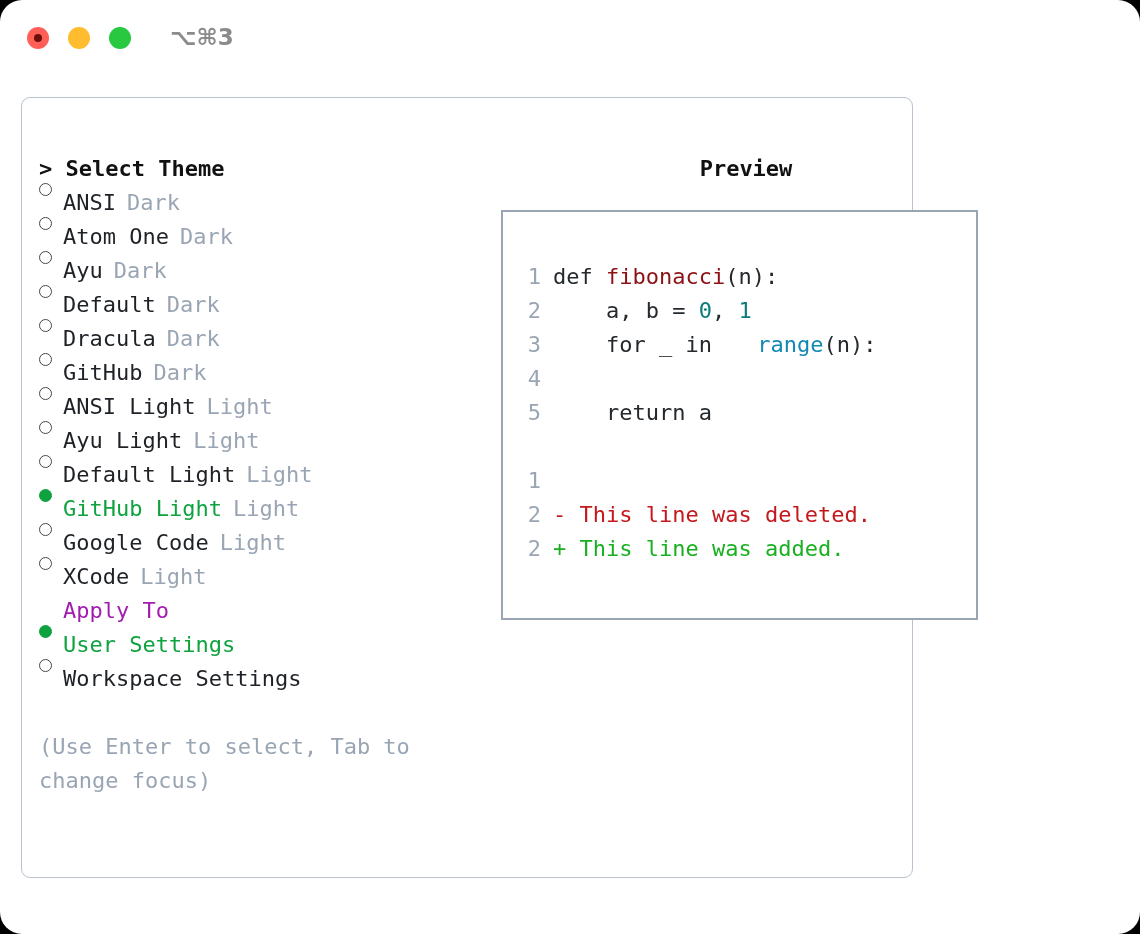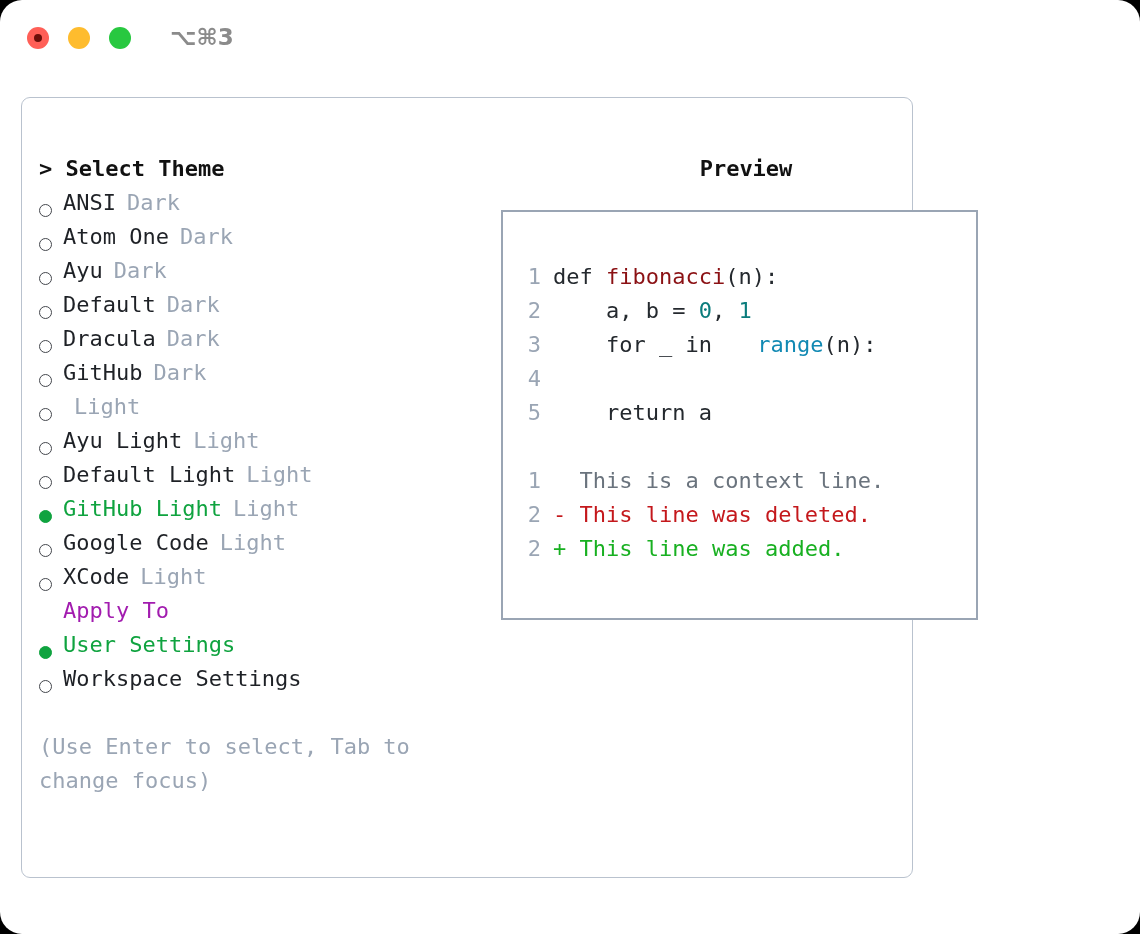--- a/index.html
+++ b/index.html
@@ -100,21 +100,21 @@
   .section-header {
     font-size: 22px;
     font-weight: bold;
     color: #111111;
     line-height: 34px;
     white-space: pre;
   }
 
   .opt-row {
     display: flex;
-    align-items: flex-end;
+    align-items: flex-start;
     line-height: 34px;
     font-size: 22px;
     white-space: pre;
   }
 
   .radio {
     display: inline-block;
     width: 13px;
     height: 13px;
     border-radius: 50%;
@@ -230,21 +230,21 @@
 
       <div class="left-col">
         <div class="section-header">&gt; Select Theme</div>
         <div id="theme-list">
             <div class="opt-row"><span class="radio"></span><span class="opt-label">ANSI</span><span class="opt-tag">Dark</span></div>
             <div class="opt-row"><span class="radio"></span><span class="opt-label">Atom One</span><span class="opt-tag">Dark</span></div>
             <div class="opt-row"><span class="radio"></span><span class="opt-label">Ayu</span><span class="opt-tag">Dark</span></div>
             <div class="opt-row"><span class="radio"></span><span class="opt-label">Default</span><span class="opt-tag">Dark</span></div>
             <div class="opt-row"><span class="radio"></span><span class="opt-label">Dracula</span><span class="opt-tag">Dark</span></div>
             <div class="opt-row"><span class="radio"></span><span class="opt-label">GitHub</span><span class="opt-tag">Dark</span></div>
-            <div class="opt-row"><span class="radio"></span><span class="opt-tag">Light</span></div>
+            <div class="opt-row"><span class="radio"></span><span class="opt-label">ANSI Light</span><span class="opt-tag">Light</span></div>
             <div class="opt-row"><span class="radio"></span><span class="opt-label">Ayu Light</span><span class="opt-tag">Light</span></div>
             <div class="opt-row"><span class="radio"></span><span class="opt-label">Default Light</span><span class="opt-tag">Light</span></div>
             <div class="opt-row selected"><span class="radio on"></span><span class="opt-label">GitHub Light</span><span class="opt-tag">Light</span></div>
             <div class="opt-row"><span class="radio"></span><span class="opt-label">Google Code</span><span class="opt-tag">Light</span></div>
             <div class="opt-row"><span class="radio"></span><span class="opt-label">XCode</span><span class="opt-tag">Light</span></div>
           </div>
 
         <div class="apply-header">Apply To</div>
         <div id="apply-list">
             <div class="opt-row selected"><span class="radio on"></span><span class="opt-label">User Settings</span></div>
@@ -261,21 +261,21 @@
         <div class="preview-box">
           <div id="code-block">
               <div class="code-line"><span class="gutter">1</span><span class="code-text"><span class="tok-plain">def </span><span class="tok-fn">fibonacci</span><span class="tok-plain">(n):</span></span></div>
               <div class="code-line"><span class="gutter">2</span><span class="code-text"><span class="tok-plain">    a, b = </span><span class="tok-num">0</span><span class="tok-plain">, </span><span class="tok-num">1</span></span></div>
               <div class="code-line"><span class="gutter">3</span><span class="code-text"><span class="tok-plain">    for _ in </span><span class="tok-call">range</span><span class="tok-plain">(n):</span></span></div>
               <div class="code-line"><span class="gutter">4</span></div>
               <div class="code-line"><span class="gutter">5</span><span class="code-text"><span class="tok-plain">    return a</span></span></div>
             </div>
           <div class="blank-line"></div>
           <div id="diff-block">
-              <div class="code-line"><span class="gutter">1</span><span class="diff-ctx">  </span><span class="diff-ctx">This is a context line.</span></div>
+              <div class="code-line"><span class="gutter">1</span><span class="diff-ctx">  </span></div>
               <div class="code-line"><span class="gutter">2</span><span class="diff-del">- </span><span class="diff-del">This line was deleted.</span></div>
               <div class="code-line"><span class="gutter">2</span><span class="diff-add">+ </span><span class="diff-add">This line was added.</span></div>
             </div>
         </div>
       </div>
 
     </div>
   </div>
 </div>
 

